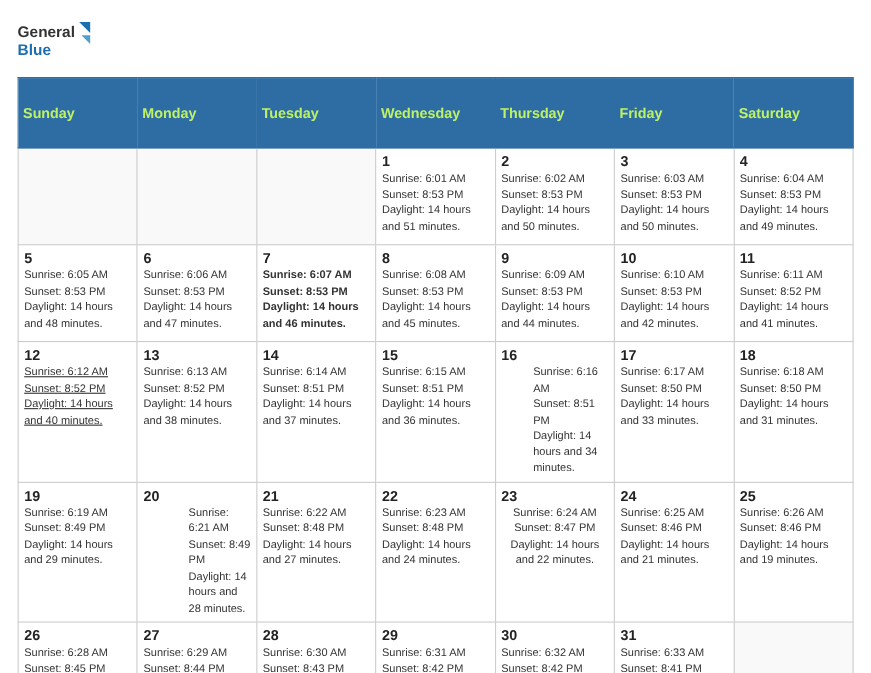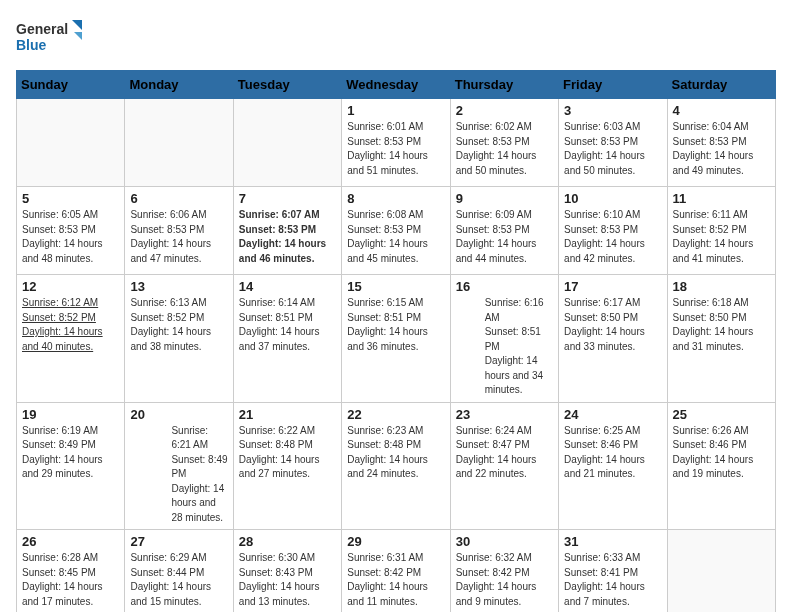--- a/index.html
+++ b/index.html
@@ -34,24 +34,24 @@
       font-size: 16px;
       color: #444;
     }
     .calendar-table {
       width: 100%;
       border-collapse: collapse;
       table-layout: fixed;
     }
     .calendar-table th {
       background-color: #2e6da4;
-      color: #000000;
+      color: #bef264;
       font-size: 13px;
       font-weight: bold;
-      padding: 6px 4px;
+      padding: 24px 4px;
       text-align: left;
       border: 1px solid #2e6da4;
     }
     .calendar-table td {
       border: 1px solid #ccc;
       vertical-align: top;
       padding: 4px 5px;
       font-size: 10.5px;
       color: #333;
       height: 88px;
@@ -240,21 +240,21 @@
 Daylight: 14 hours and 27 minutes.</div>
         </td>
         <td>
           <div class="day-number">22</div>
           <div class="day-info" style="white-space: pre-line;">Sunrise: 6:23 AM
 Sunset: 8:48 PM
 Daylight: 14 hours and 24 minutes.</div>
         </td>
         <td>
           <div class="day-number">23</div>
-          <div class="day-info" style="white-space: pre-line;">Sunrise: 6:24 AM
+          <div class="day-info" style="white-space: pre-line; text-align: center;">Sunrise: 6:24 AM
 Sunset: 8:47 PM
 Daylight: 14 hours and 22 minutes.</div>
         </td>
         <td>
           <div class="day-number">24</div>
           <div class="day-info" style="white-space: pre-line;">Sunrise: 6:25 AM
 Sunset: 8:46 PM
 Daylight: 14 hours and 21 minutes.</div>
         </td>
         <td>

